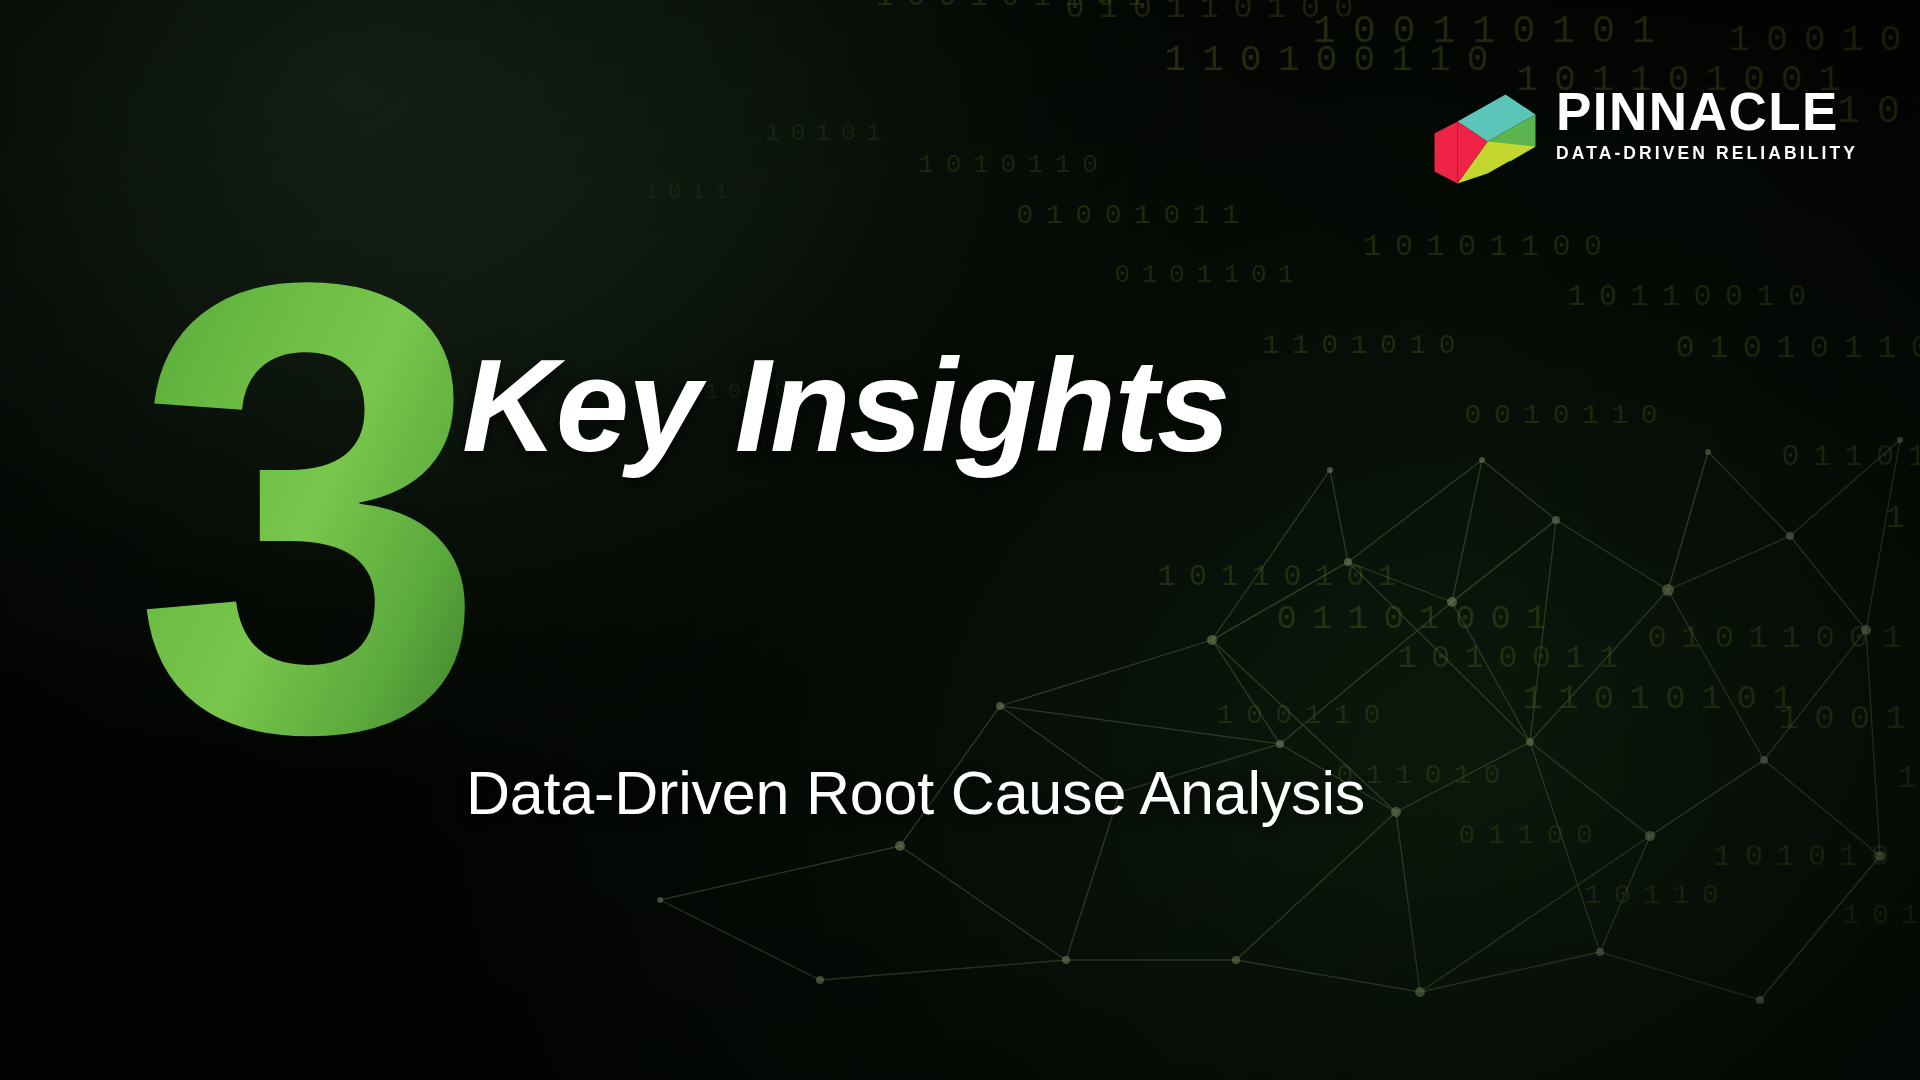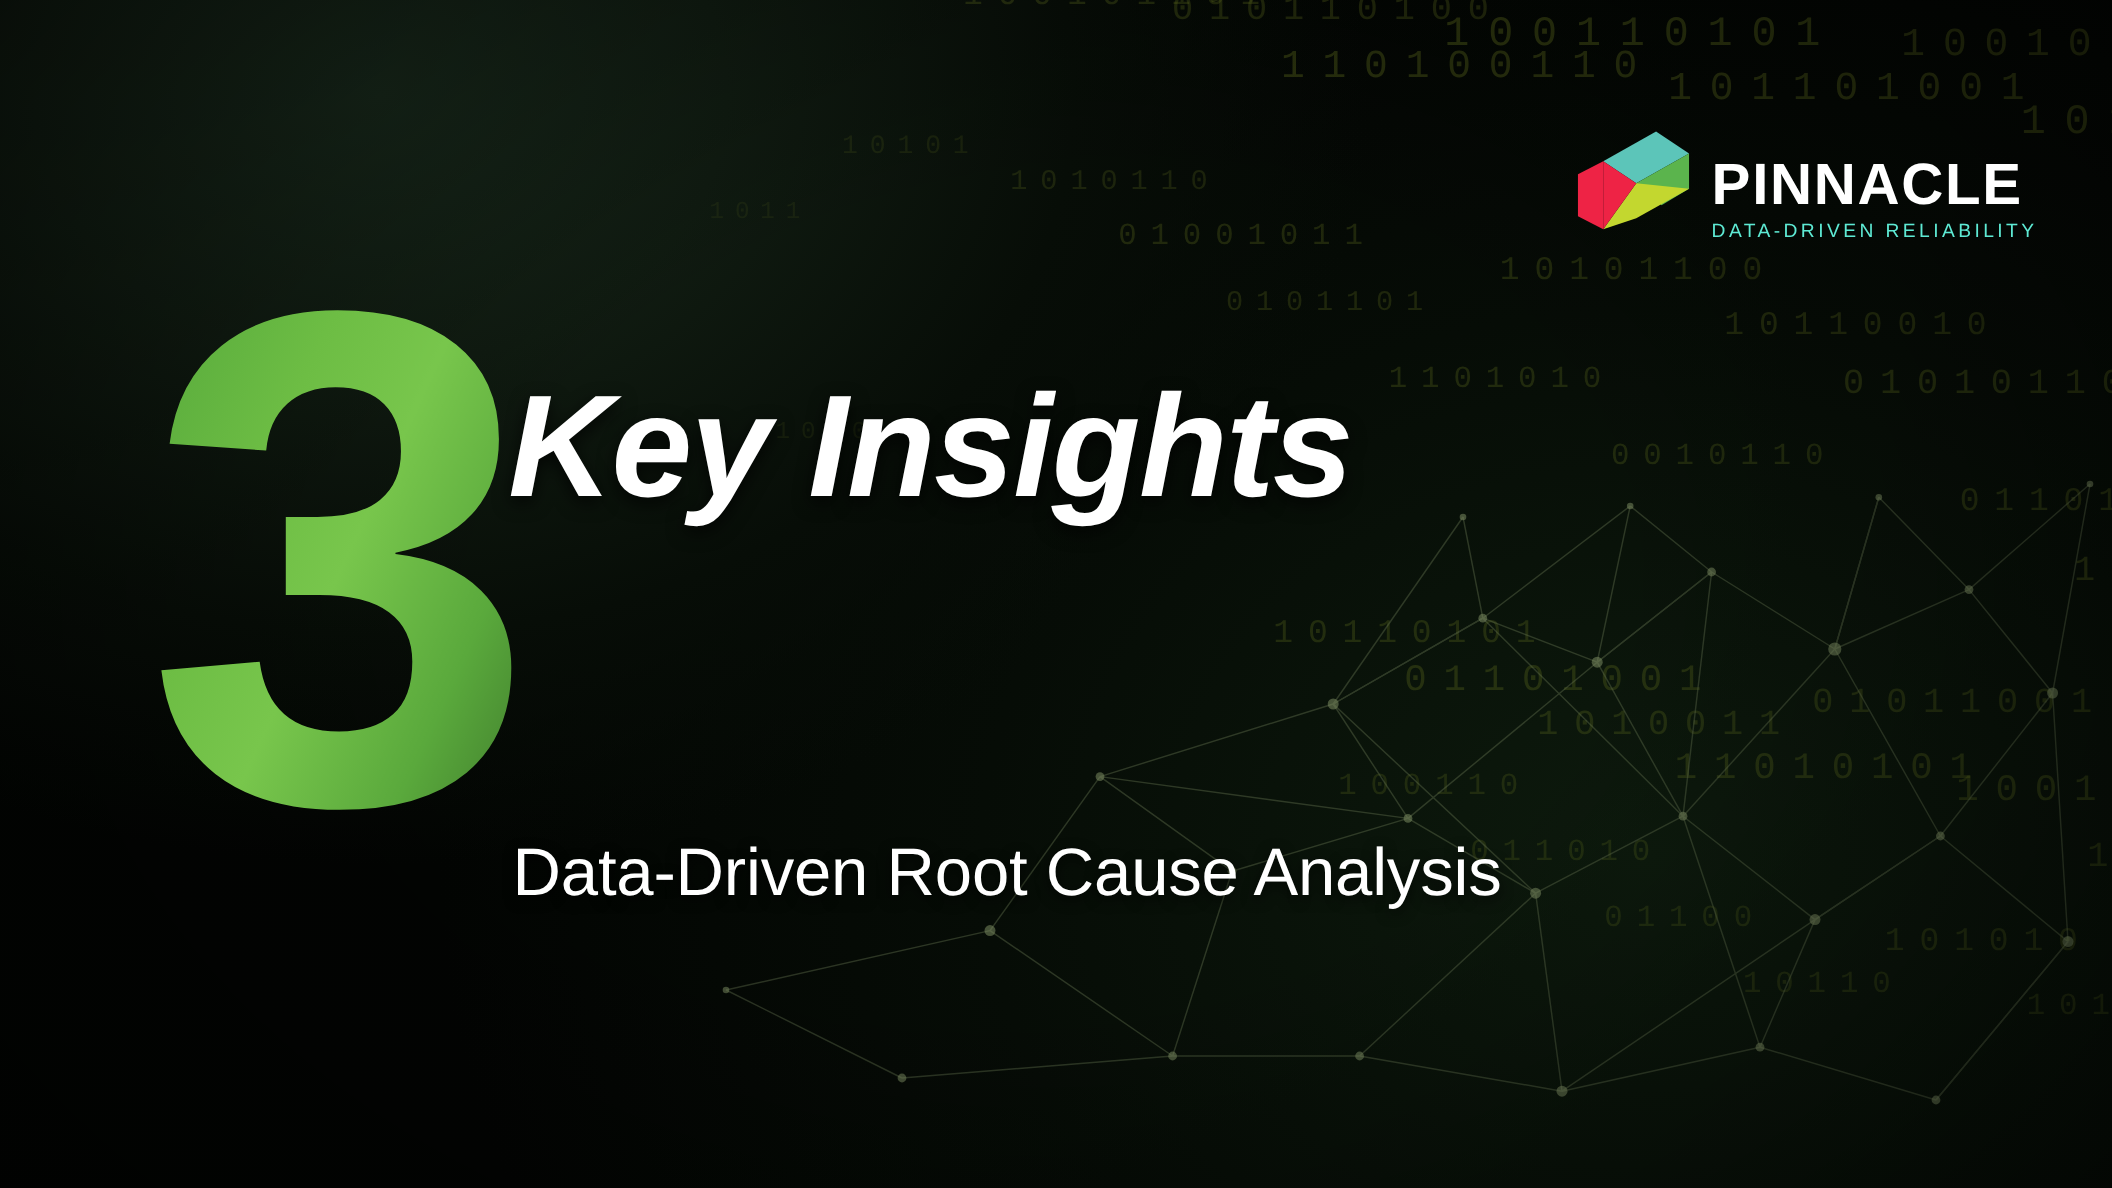--- a/index.html
+++ b/index.html
@@ -39,36 +39,36 @@
     writing-mode:vertical-rl;
     text-orientation:upright;
     letter-spacing:2px;
     color:#6e7d22;
     user-select:none;
   }
 
   
   .logo-wrap {
     position:absolute;
-    top:110px; left:1432px;
-    display:flex; align-items:flex-end; gap:20px;
+    top:85px; left:1432px;
+    display:flex; align-items:flex-start; gap:20px;
   }
   .logo-mark { width:104px; height:108px; flex:none; }
   .logo-text { display:flex; flex-direction:column; }
   .logo-word {
     color:#ffffff;
     font-size:53px;
     font-weight:700;
     letter-spacing:1.5px;
     line-height:1;
   }
   .logo-tag {
-    color:#5eead4;
+    color:#ffffff;
     font-size:17.5px;
-    font-weight:400;
+    font-weight:700;
     letter-spacing:3.1px;
     margin-top:7px;
     line-height:1;
   }
 
   
   .numeral {
     position:absolute;
     left:132px; top:258px;
     font-size:640px;

